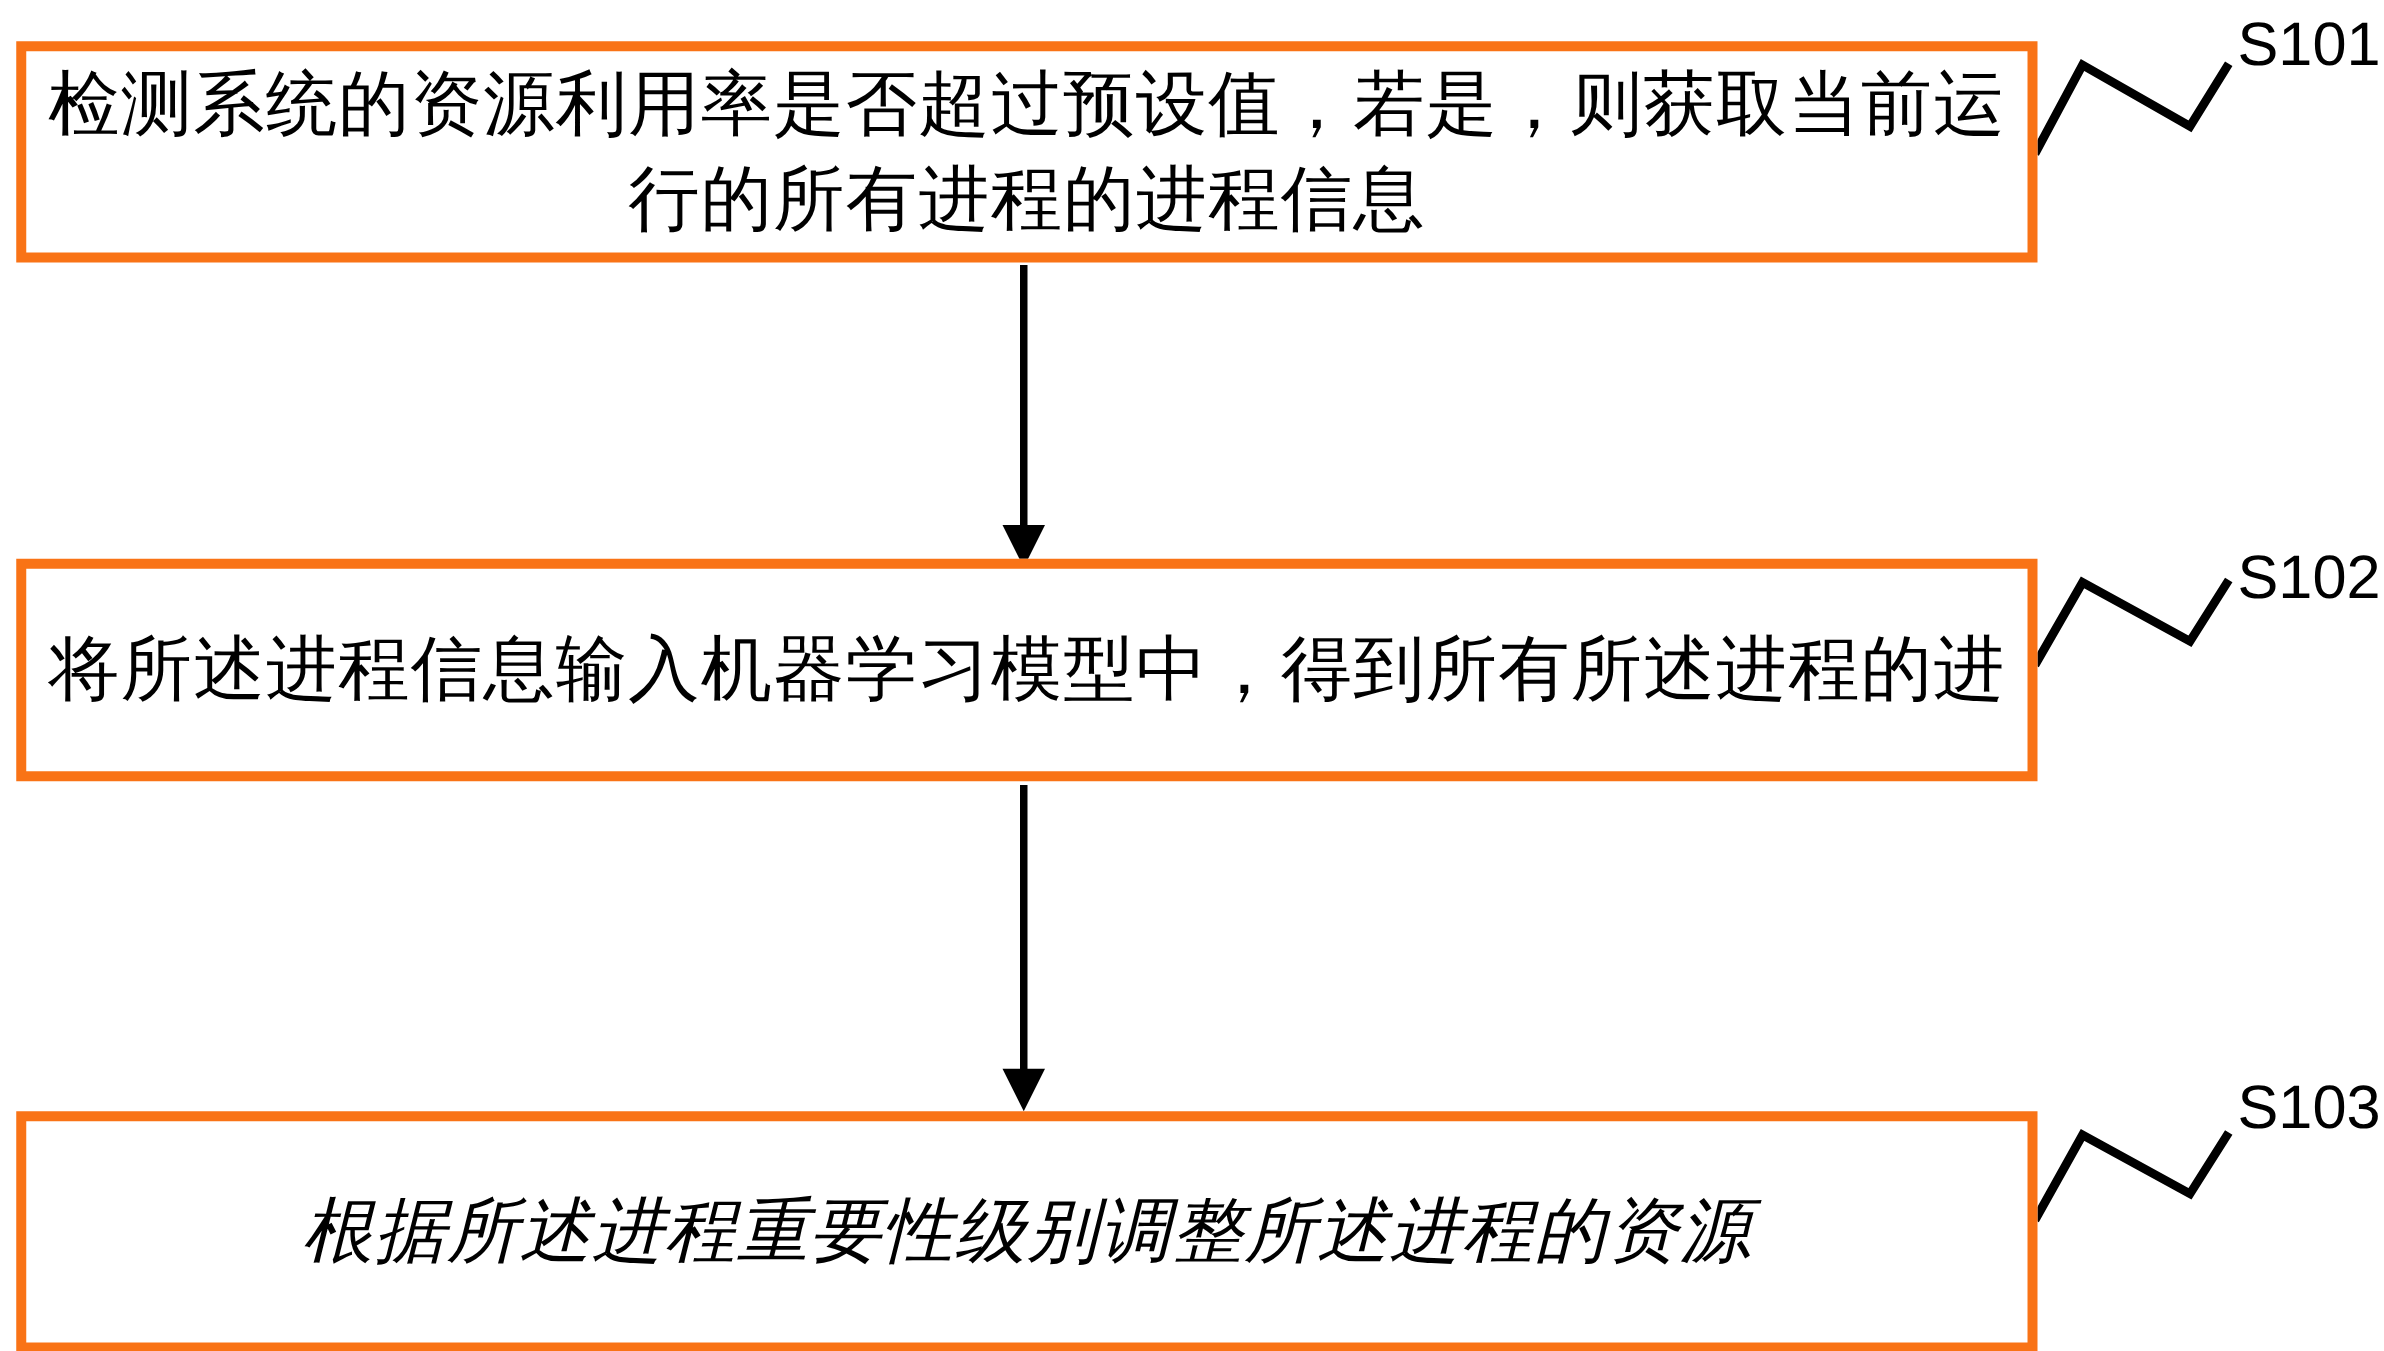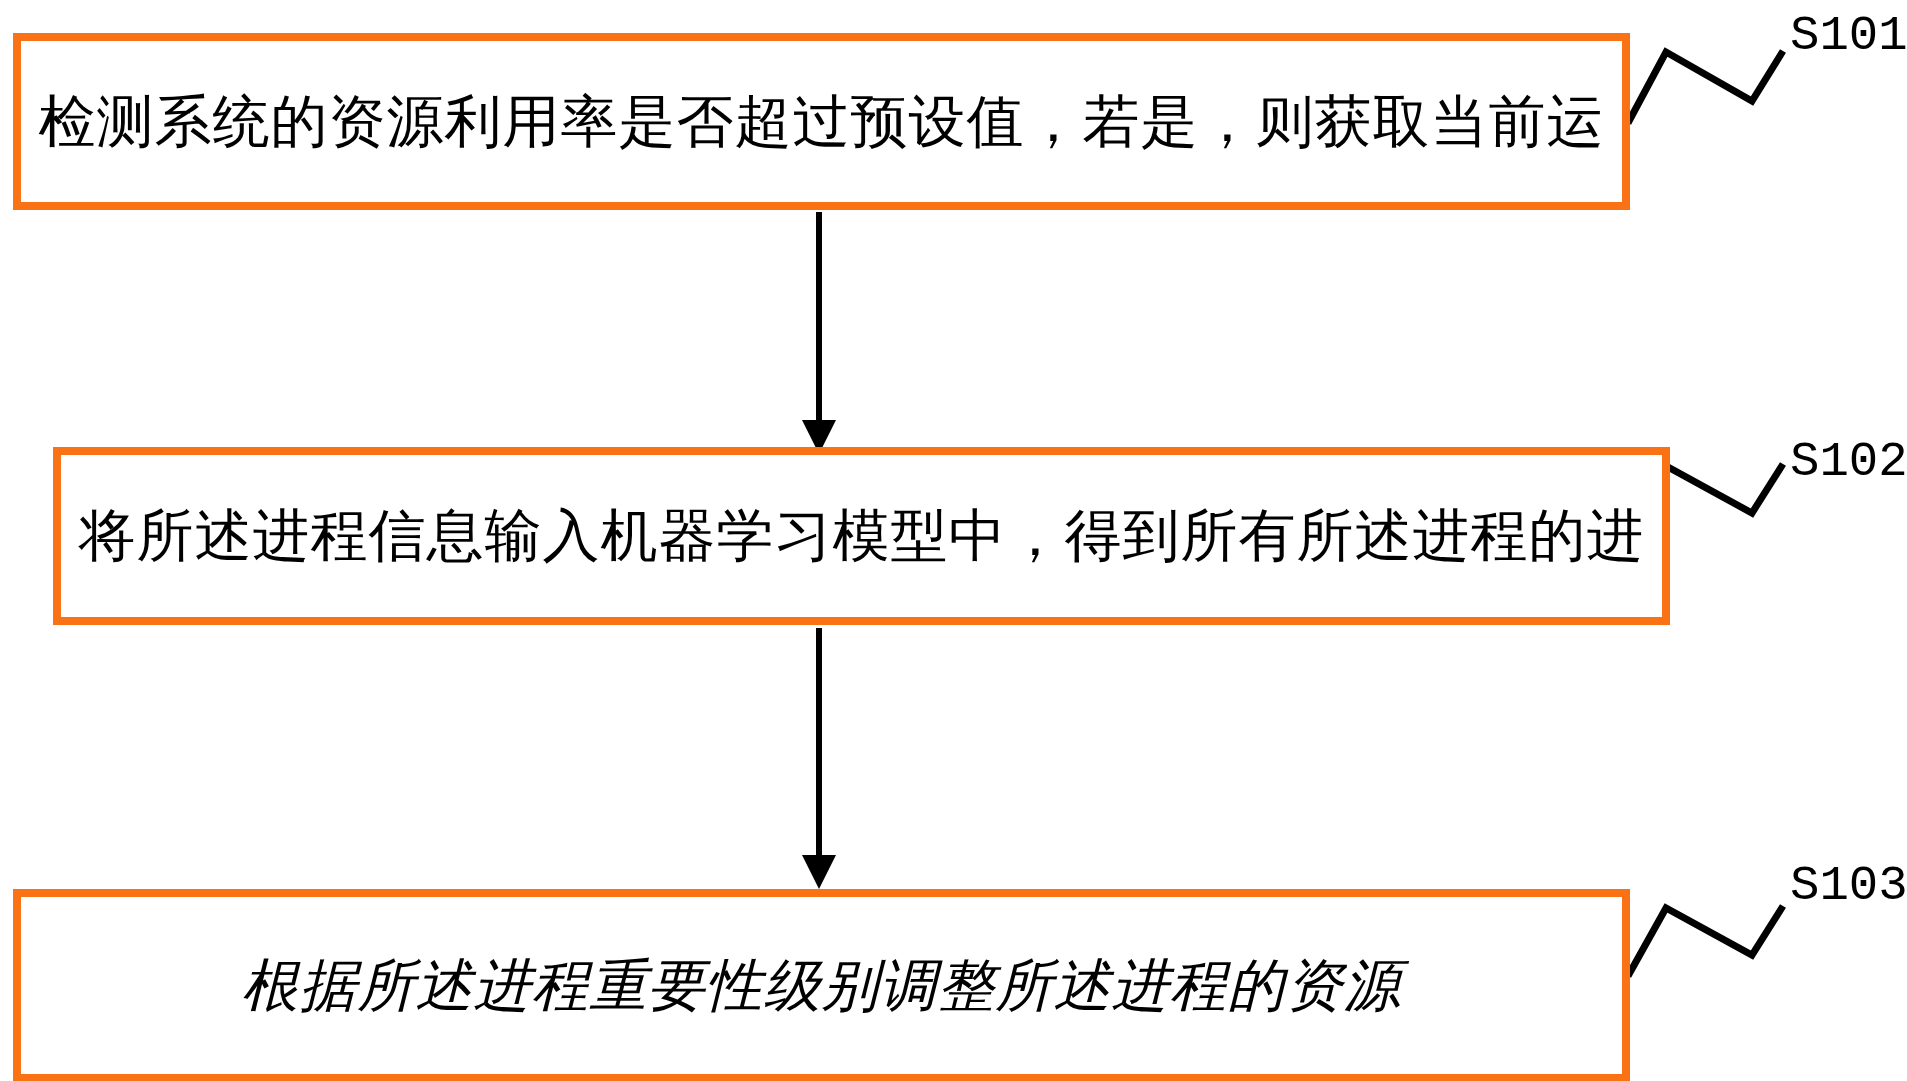--- a/index.html
+++ b/index.html
@@ -29,39 +29,39 @@
     width: 1617px;
     box-sizing: border-box;
     border: 8px solid #f97316;
     background: #ffffff;
     display: flex;
     flex-direction: column;
     justify-content: center;
     align-items: center;
   }
   .box-1 { top: 33px;  height: 177px; }
-  .box-2 { top: 447px; height: 178px; margin-left: 40px; }
+  .box-2 { top: 447px; height: 178px; }
   .box-3 { top: 889px; height: 193px; font-style: italic; }
   .text-line {
     font-size: 57px;
     line-height: 76px;
     color: #000000;
     text-align: center;
     white-space: nowrap;
     letter-spacing: 1px;
   }
   .text-line:empty { display: none; }
   .step-label {
     position: absolute;
     left: 1790px;
     width: 117px;
     font-size: 49px;
     line-height: 52px;
     color: #000000;
-    font-family: Liberation Mono, monospace;
+    font-family: Liberation Sans, sans-serif;
     white-space: nowrap;
   }
   .label-1 { top: 10px; }
   .label-2 { top: 436px; }
   .label-3 { top: 860px; }
 </style>
 </head>
 <body>
 
 <div class="canvas">
@@ -78,20 +78,21 @@
       <polygon points="802,855 836,855 819,889" fill="#000000"></polygon>
     </g>
 
     <polyline points="1628,123 1666,52 1752,101 1783,51" fill="none" stroke="#000000" stroke-width="7"></polyline>
     <polyline points="1628,532 1666,466 1752,513 1783,464" fill="none" stroke="#000000" stroke-width="7"></polyline>
     <polyline points="1628,976 1666,908 1752,955 1783,906" fill="none" stroke="#000000" stroke-width="7"></polyline>
   </svg>
 
   <div class="step-box box-1">
     <div class="text-line">检测系统的资源利用率是否超过预设值，若是，则获取当前运</div>
+    <div class="text-line">行的所有进程的进程信息</div>
   </div>
 
   <div class="step-box box-2">
     <div class="text-line">将所述进程信息输入机器学习模型中，得到所有所述进程的进</div>
   </div>
 
   <div class="step-box box-3">
     <div class="text-line">根据所述进程重要性级别调整所述进程的资源</div>
 
   </div>

